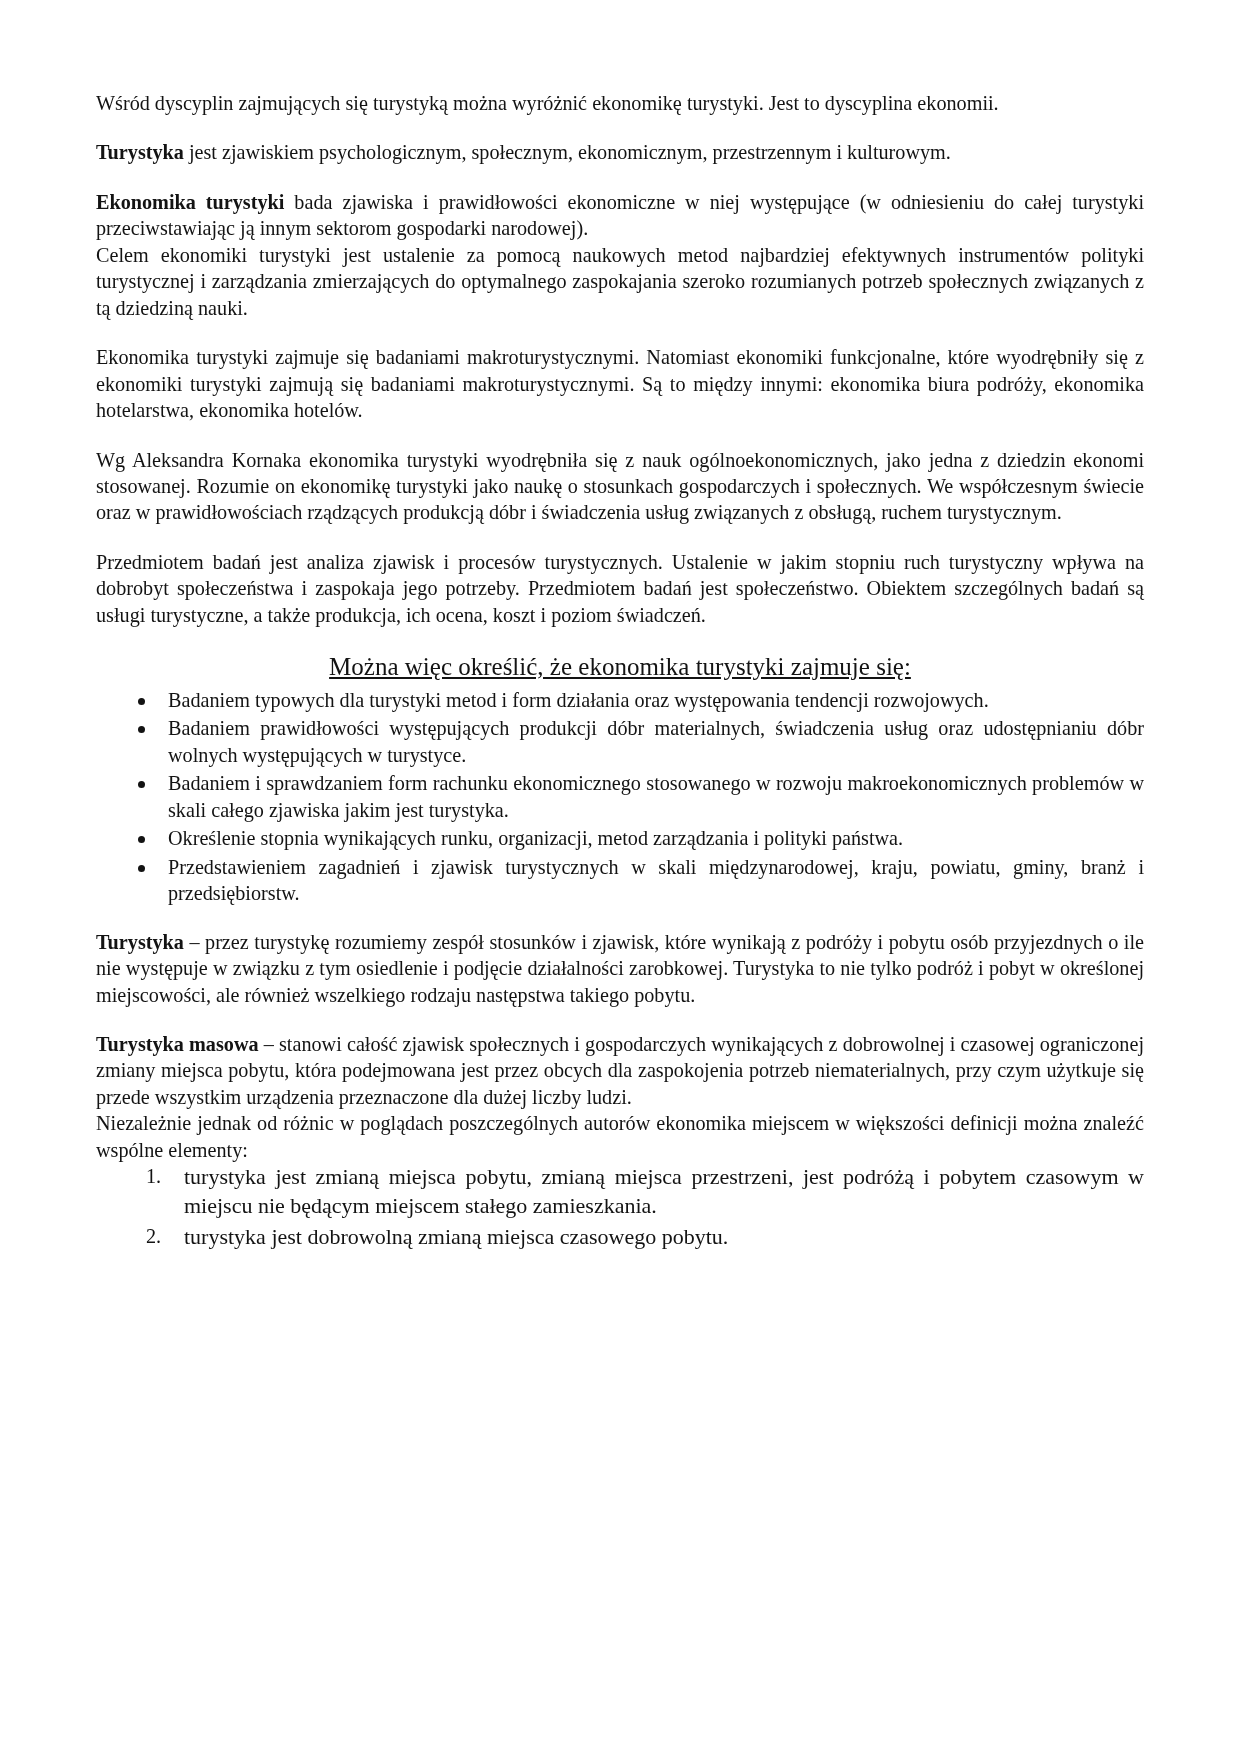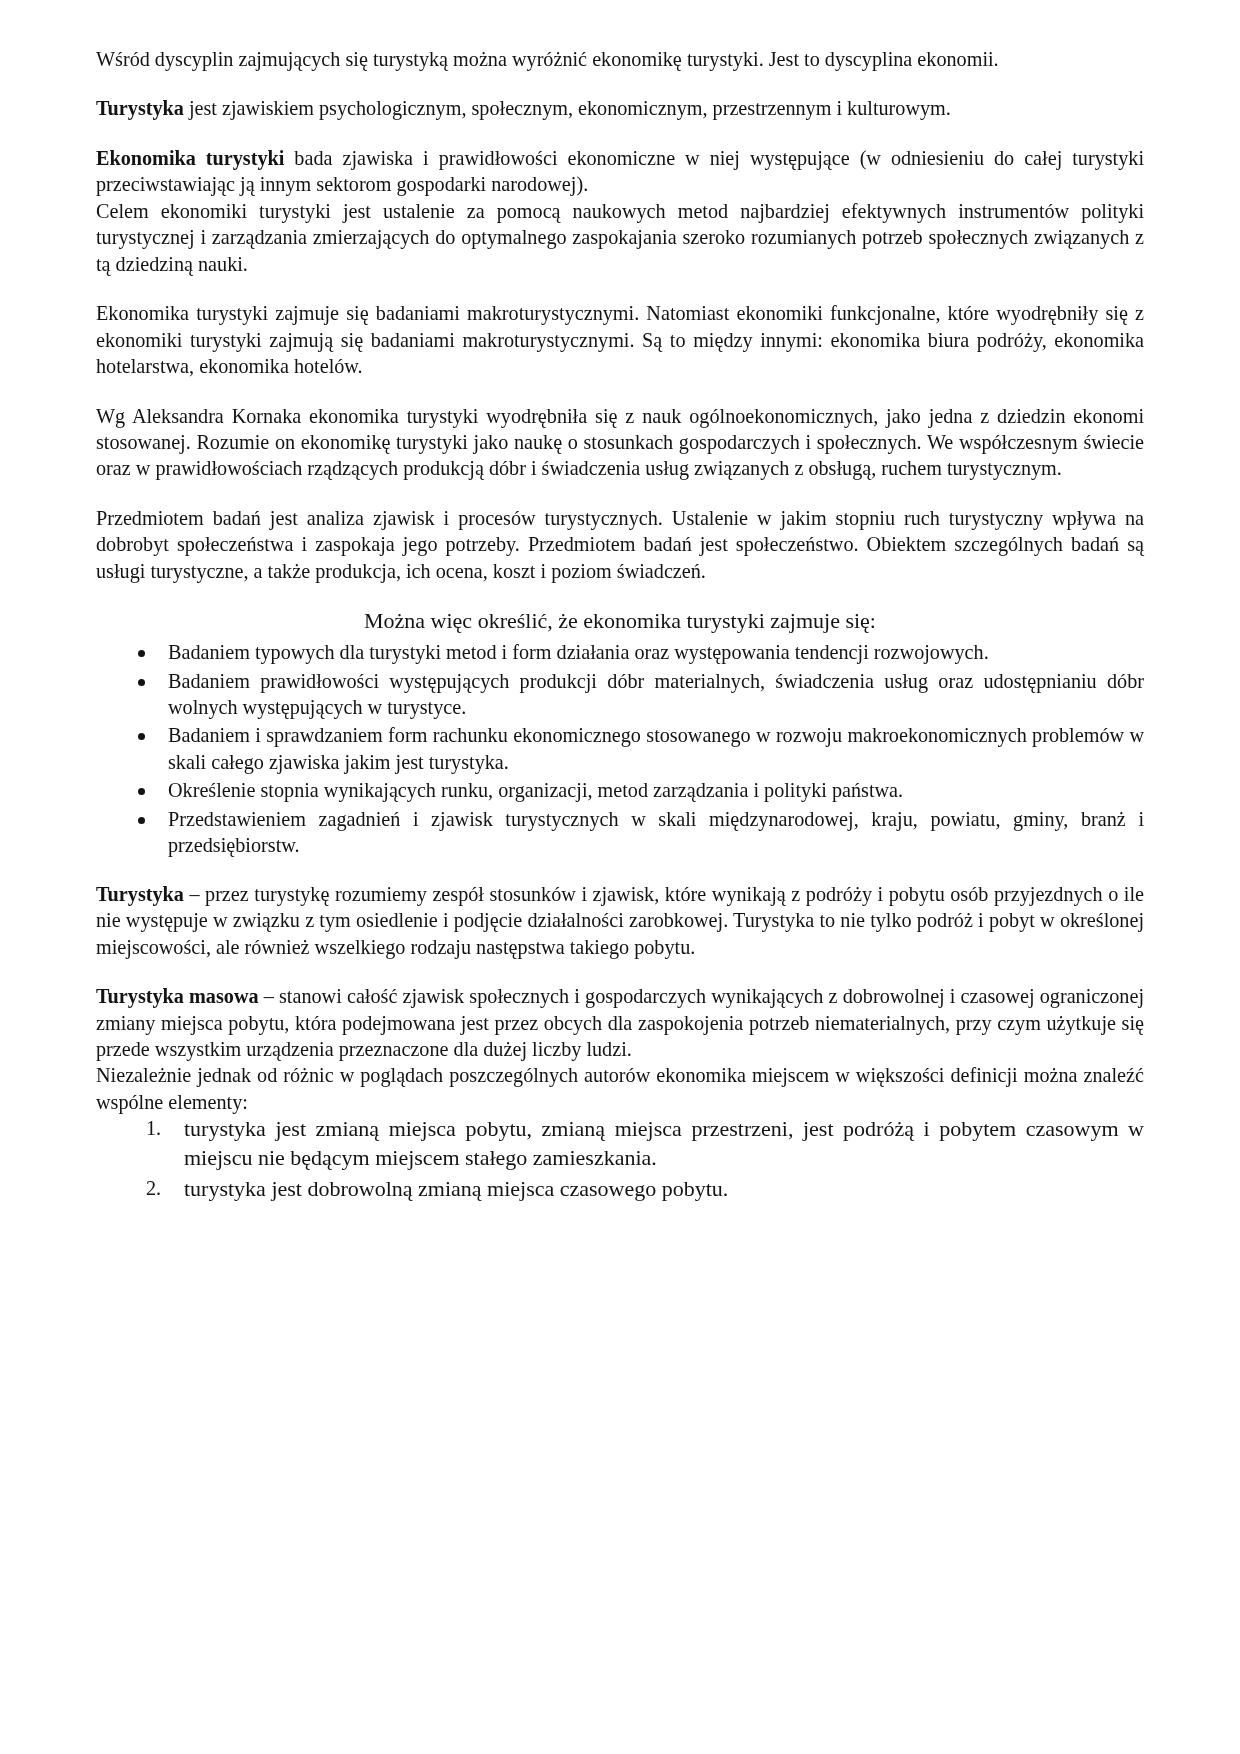--- a/index.html
+++ b/index.html
@@ -31,40 +31,42 @@
     margin: 14px 0 0 0;
     padding: 0;
     line-height: 1.15;
   }
   .doc-title .ttl-inner {
     border-bottom: 2.5px solid #131313;
     padding-bottom: 2px;
     display: inline-block;
   }
   .body-block {
+    margin-top: 44px;
   }
   p.para {
     font-size: 20.2px;
     line-height: 1.31;
     text-align: justify;
     text-justify: inter-word;
     margin: 0 0 23px 0;
     hyphens: none;
   }
   p.para.tight {
     margin-bottom: 0;
   }
   p.para.attached {
     margin-top: 0;
   }
   p.centered {
     text-align: center;
-    font-size: 22px;
+    font-size: 25px;
     line-height: 1.31;
     margin: 0 0 3px 0;
+    text-decoration: underline;
   }
   b, strong { font-weight: bold; }
 
   ul.bullets {
     list-style: none;
     margin: 0 0 22px 0;
     padding: 0;
   }
   ul.bullets > li {
     position: relative;

